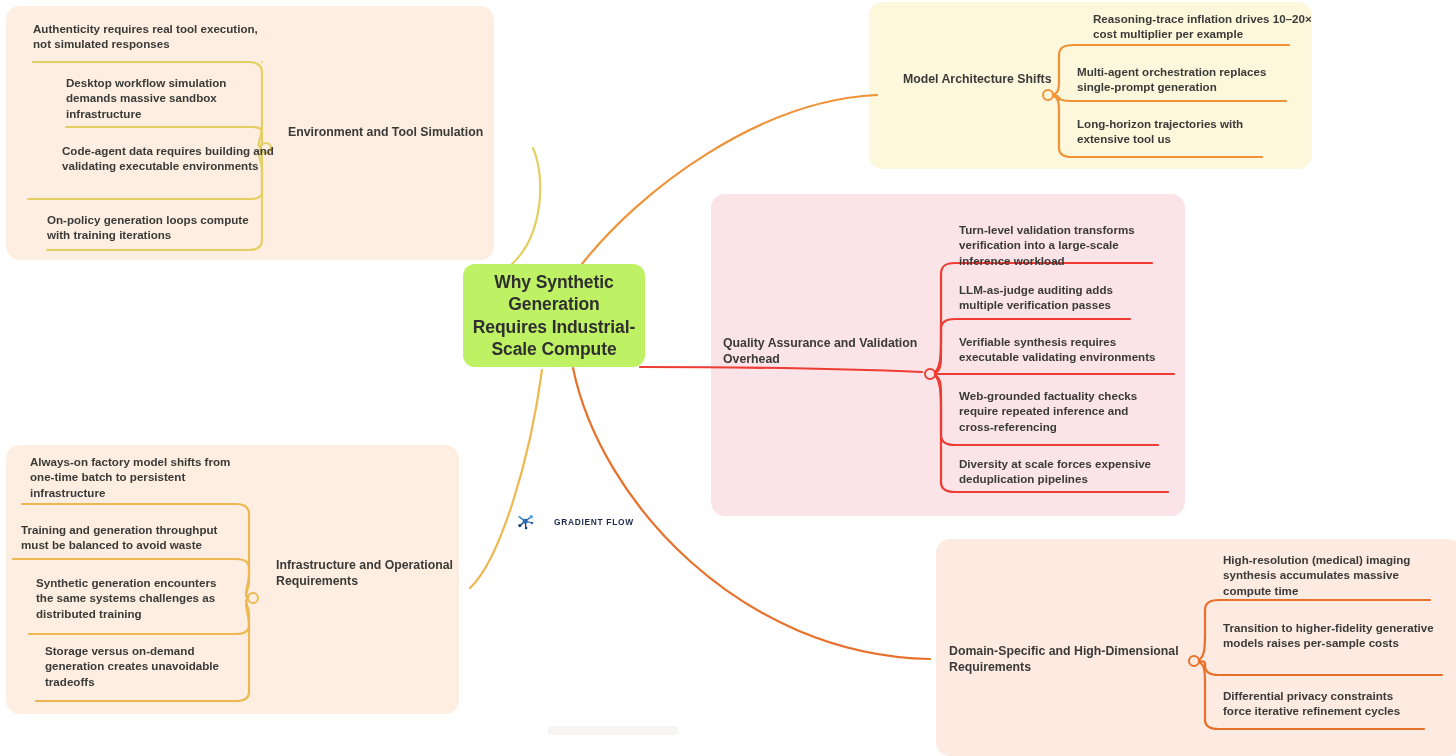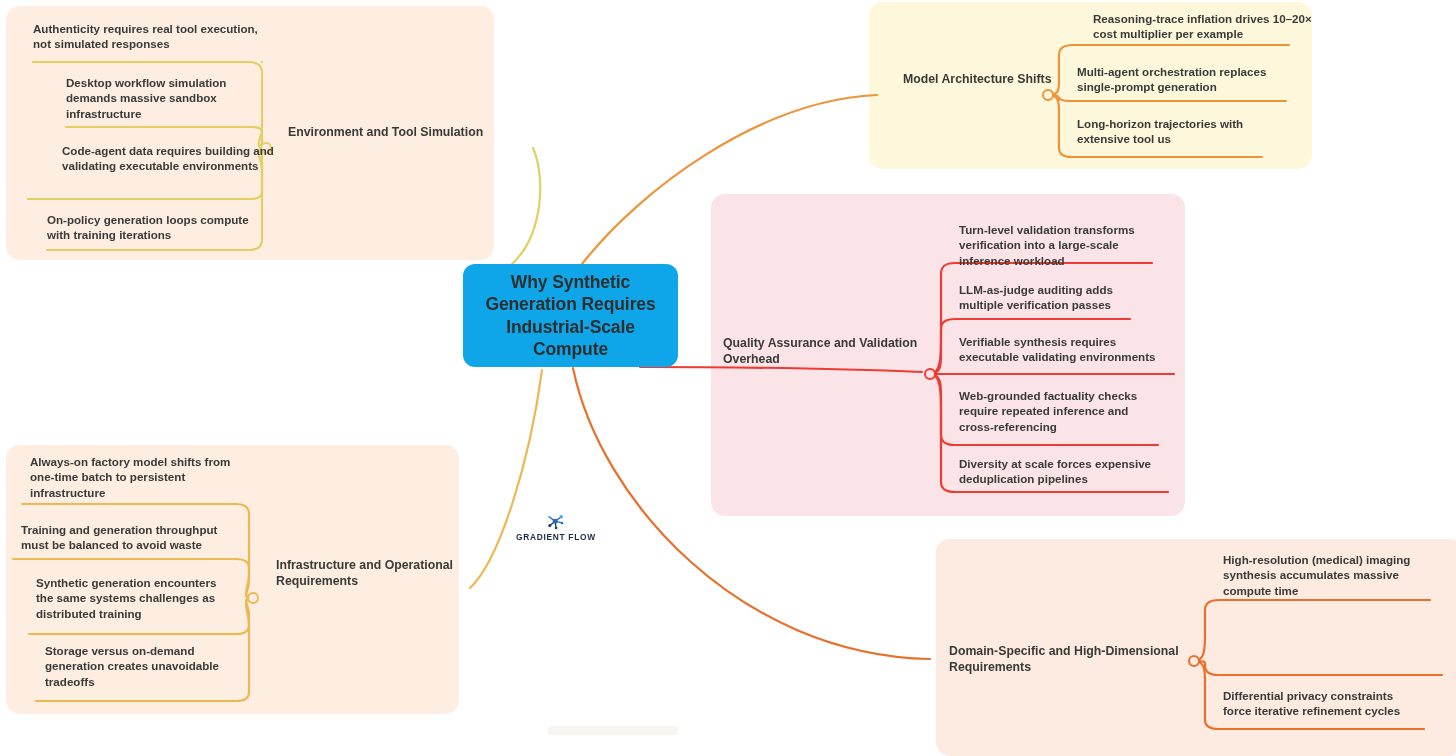--- a/index.html
+++ b/index.html
@@ -12,22 +12,22 @@
   }
   #canvas{position:absolute;inset:0;width:1456px;height:756px;}
   .edges{position:absolute;left:0;top:0;width:1456px;height:756px;pointer-events:none;}
 
   
   .panel{position:absolute;border-radius:14px;box-sizing:border-box;}
 
   
   .center-node{
     position:absolute;
-    left:463px;top:264px;width:215px;height:103px;
-    background:#0ea5e9;
+    left:463px;top:264px;width:182px;height:103px;
+    background:#bef264;
     border-radius:12px;
     display:flex;align-items:center;justify-content:center;
     text-align:center;
     color:#2f2f2f;
     font-size:17.5px;font-weight:bold;line-height:1.26;
     letter-spacing:-0.1px;
     padding:0 6px;box-sizing:border-box;
   }
 
   
@@ -38,21 +38,21 @@
   }
 
   
   .leaf{
     position:absolute;
     color:#3a3a38;
     font-size:11.6px;font-weight:bold;line-height:1.33;
   }
 
   
-  .logo{position:absolute;left:516px;top:512px;display:flex;align-items:center;gap:0;flex-direction:column;}
+  .logo{position:absolute;left:516px;top:512px;display:flex;align-items:center;gap:18px;}
   .logo-text{font-size:8.4px;font-weight:bold;letter-spacing:0.7px;color:#1b2a4a;}
   .logo-mark{width:20px;height:20px;display:block;}
 
   .watermark{
     position:absolute;left:548px;top:726px;width:130px;height:9px;
     background:#f4f1ee;border-radius:4px;opacity:.75;
   }
 </style>
 </head>
 <body>
@@ -155,20 +155,21 @@
   <div class="leaf" style="left:959px;top:334px;width:215px;">Verifiable synthesis requires executable validating environments</div>
   <div class="leaf" style="left:959px;top:388px;width:200px;">Web-grounded factuality checks require repeated inference and cross-referencing</div>
   <div class="leaf" style="left:959px;top:456px;width:210px;">Diversity at scale forces expensive deduplication pipelines</div>
 
   <div class="leaf" style="left:30px;top:454px;width:212px;">Always-on factory model shifts from one-time batch to persistent infrastructure</div>
   <div class="leaf" style="left:21px;top:522px;width:215px;">Training and generation throughput must be balanced to avoid waste</div>
   <div class="leaf" style="left:36px;top:575px;width:200px;">Synthetic generation encounters the same systems challenges as distributed training</div>
   <div class="leaf" style="left:45px;top:643px;width:195px;">Storage versus on-demand generation creates unavoidable tradeoffs</div>
 
   <div class="leaf" style="left:1223px;top:552px;width:215px;">High-resolution (medical) imaging synthesis accumulates massive compute time</div>
+  <div class="leaf" style="left:1223px;top:620px;width:218px;">Transition to higher-fidelity generative models raises per-sample costs</div>
   <div class="leaf" style="left:1223px;top:688px;width:200px;">Differential privacy constraints force iterative refinement cycles</div>
 
   <div class="logo">
     <svg class="logo-mark" viewBox="0 0 24 24">
       <line x1="11" y1="11" x2="18" y2="6" stroke="#2a6bb5" stroke-width="1.6"></line>
       <line x1="11" y1="11" x2="19" y2="13" stroke="#2a6bb5" stroke-width="1.6"></line>
       <line x1="11" y1="11" x2="5" y2="16" stroke="#1b3f77" stroke-width="1.6"></line>
       <line x1="11" y1="11" x2="12" y2="19" stroke="#1b3f77" stroke-width="1.6"></line>
       <line x1="11" y1="11" x2="4" y2="6" stroke="#2a6bb5" stroke-width="1.6"></line>
       <circle cx="11" cy="11" r="3.0" fill="#2a6bb5"></circle>

